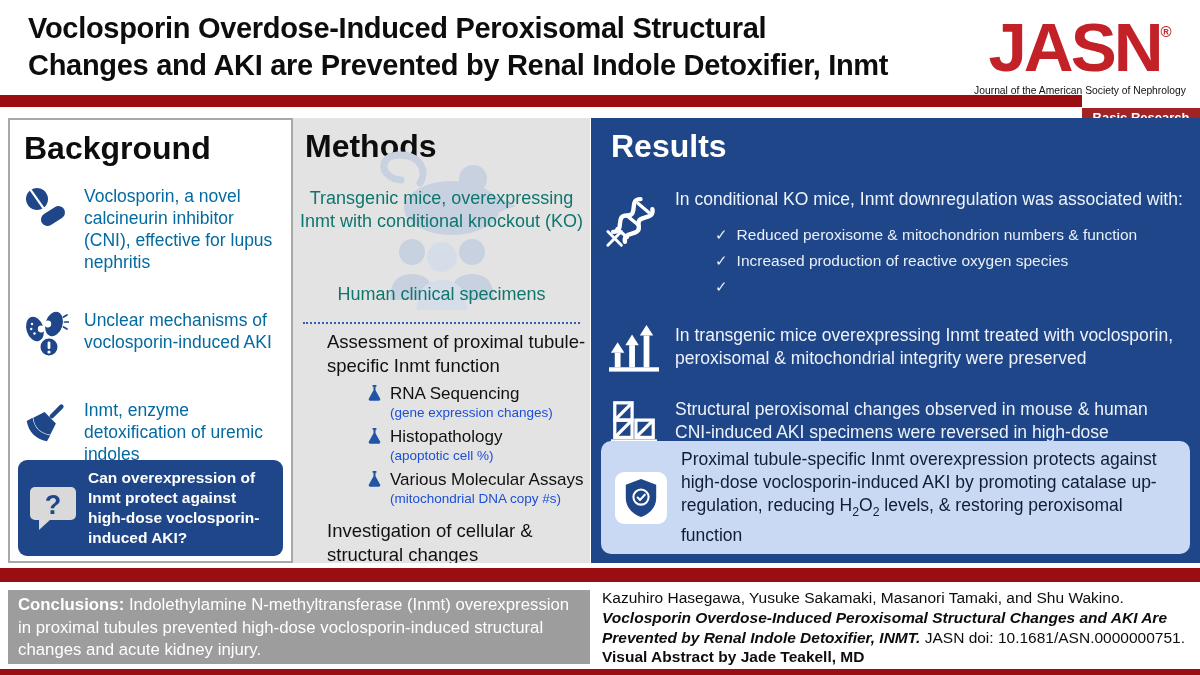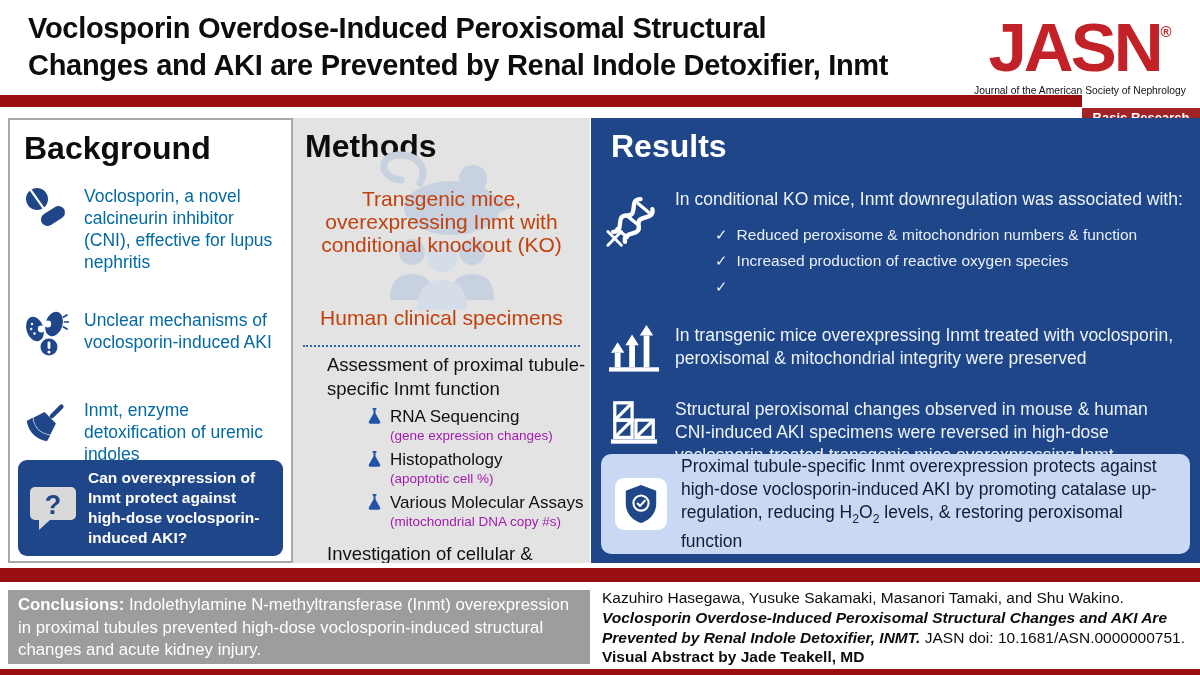--- a/index.html
+++ b/index.html
@@ -27,39 +27,39 @@
 
   
   .bg-item{display:flex;align-items:flex-start;gap:14px;font-size:17.5px;line-height:22px;color:#0369a1;}
   .bg-ic{flex:0 0 48px;display:flex;justify-content:center;}
   #bgi1{margin-top:18px;} #bgi2{margin-top:36px;} #bgi3{margin-top:40px;} #bgi4{margin-top:32px;}
   #q-box{position:absolute;left:8px;right:8px;bottom:5px;height:96px;background:#1f4688;border-radius:9px;
          display:flex;align-items:center;gap:10px;padding:0 10px;box-sizing:border-box;}
   #q-box .txt{color:#fff;font-weight:bold;font-size:15.5px;line-height:20px;}
 
   
-  .m-center{text-align:center;font-size:21px;line-height:23px;color:#c2410c;position:relative;z-index:1;}
+  .m-center{text-align:center;font-size:18px;line-height:23px;color:#0f766e;position:relative;z-index:1;}
   #m-co1{margin-top:22px;} #m-co2{margin-top:50px;}
   .watermark{position:absolute;left:0;right:0;display:flex;justify-content:center;z-index:0;}
   #wm-mouse{top:28px;} #wm-people{top:112px;}
   #m-div{border-top:2px dotted #2f5fae;margin:16px 10px 4px;}
   .m-sec-title{font-size:18.5px;line-height:24px;margin:6px 0 4px 34px;color:#111;position:relative;z-index:1;}
   .m-li{display:flex;gap:8px;margin:6px 0 0 74px;align-items:flex-start;position:relative;z-index:1;}
   .m-li .lbl{font-size:17px;line-height:19px;color:#111;}
-  .m-li .sub{font-size:13.5px;line-height:16px;color:#a21caf;margin-top:1px;text-align:right;}
+  .m-li .sub{font-size:13.5px;line-height:16px;color:#1d4ed8;margin-top:1px;text-align:right;}
 
   
   .r-row{display:flex;gap:10px;margin-top:23px;}
   #rr2{margin-top:24px;} #rr3{margin-top:24px;}
   .r-ic{flex:0 0 62px;display:flex;justify-content:center;align-items:flex-start;}
   .r-txt{font-size:17.5px;line-height:23px;color:#eef3fb;}
   .r-checks{margin:11px 0 0 40px;}
   .r-check{display:flex;gap:9px;font-size:15.5px;line-height:26px;color:#e9eff9;}
   .check-glyph{font-size:15px;}
-  #summary-box{position:absolute;left:10px;right:10px;bottom:9px;height:100px;background:#c9d8f3;
+  #summary-box{position:absolute;left:10px;right:10px;bottom:9px;height:113px;background:#c9d8f3;
                border-radius:10px;display:flex;align-items:center;gap:14px;padding:0 14px;box-sizing:border-box;}
   #summary-box .txt{color:#101d33;font-size:17.5px;line-height:23px;}
   .shield-tile{flex:0 0 52px;height:52px;background:#fff;border-radius:9px;display:flex;
                align-items:center;justify-content:center;}
   sub{font-size:70%;}
 
   
   #mid-bar{position:absolute;left:0;top:568px;width:1200px;height:14px;background:#9a0e12;}
   #conclusions{position:absolute;left:8px;top:590px;width:582px;height:74px;background:#9d9d9d;
                color:#fff;font-size:16.8px;line-height:22.5px;padding:4px 10px;box-sizing:border-box;}

